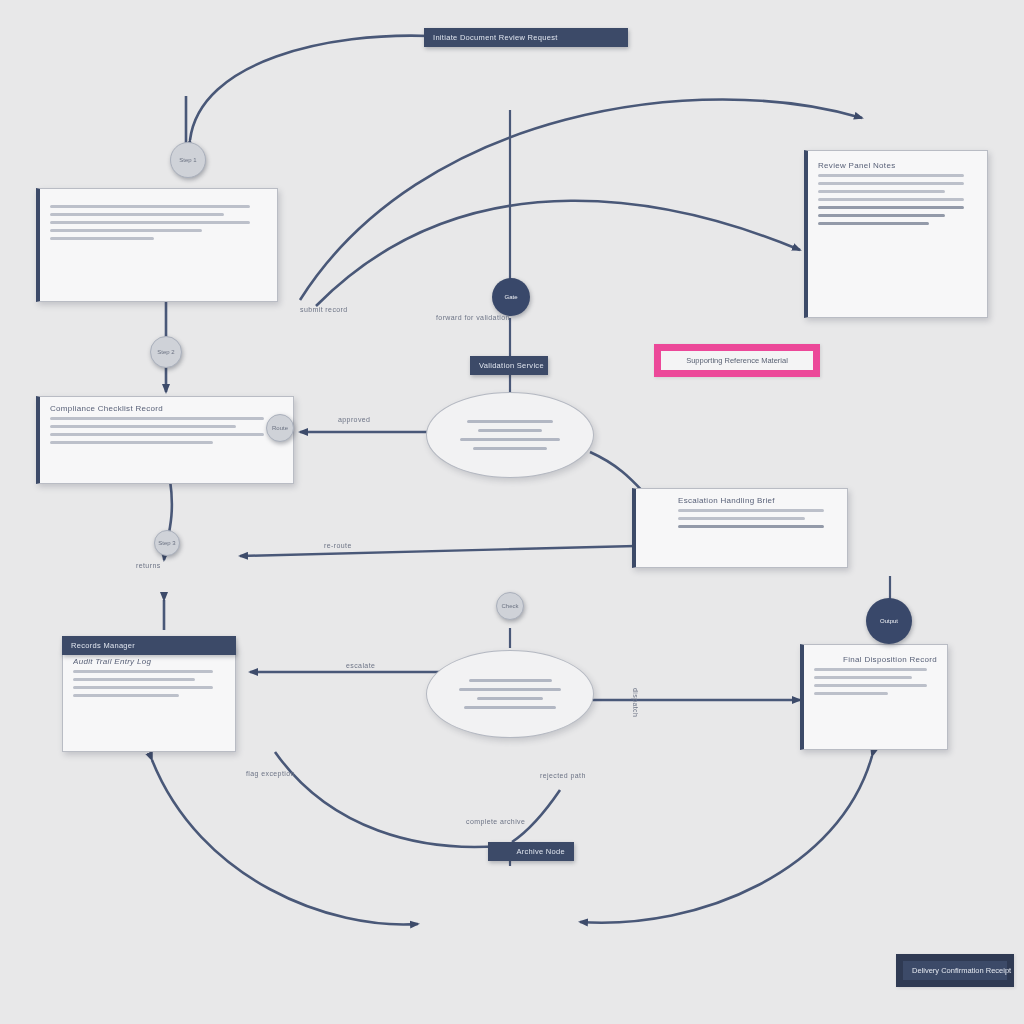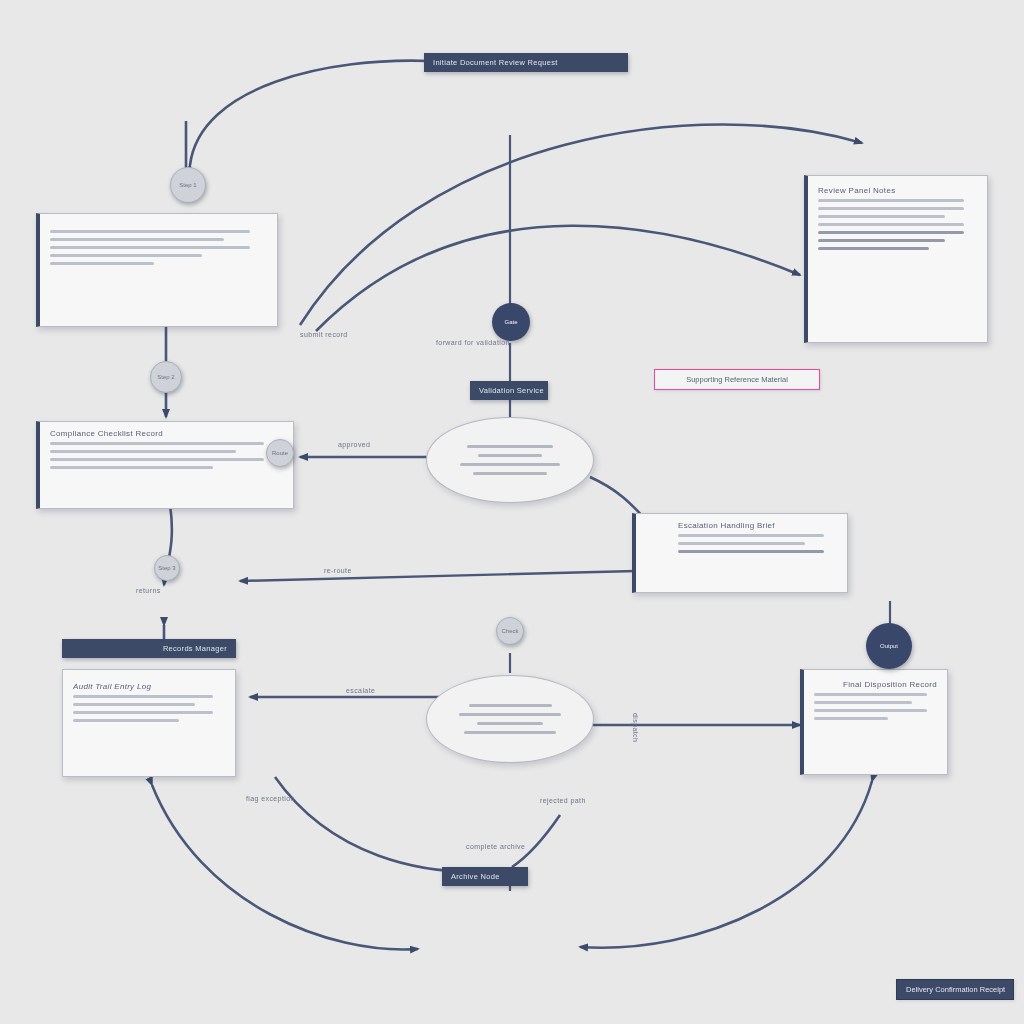--- a/index.html
+++ b/index.html
@@ -3,21 +3,21 @@
 <meta charset="utf-8">
 <style>
   html,body{margin:0;padding:0;}
   body{
     width:1024px;height:1024px;
     background:#e8e8e9;
     font-family:"Liberation Sans", sans-serif;
     overflow:hidden;
     position:relative;
   }
-  #canvas{position:absolute;inset:0;width:1024px;height:808px;margin-top:25px;}
+  #canvas{position:absolute;inset:0;width:1024px;height:808px;}
   svg.edges{position:absolute;left:0;top:0;width:1024px;height:1024px;}
 
   .node{
     position:absolute;
     background:#f7f7f8;
     border:1px solid #b9bcc4;
     border-left:4px solid #3c4a68;
     box-shadow:2px 3px 6px rgba(60,65,80,.22);
     box-sizing:border-box;
     overflow:hidden;
@@ -57,21 +57,21 @@
     position:absolute;
     background:#3c4a68;color:#dfe4ee;
     font-size:7.5px;letter-spacing:.3px;
     padding:5px 9px;
     box-shadow:1px 2px 4px rgba(40,45,60,.3);
     white-space:nowrap;filter:blur(.7px);
     box-sizing:border-box;
   }
   .chip{
     position:absolute;
-    background:#f4f4f5;border:1px solid #ec4899;
+    background:#f4f4f5;border:7px solid #ec4899;
     font-size:7.5px;color:#5a6274;
     padding:5px 9px;white-space:nowrap;
     filter:blur(.7px);
     box-shadow:1px 1px 3px rgba(60,65,80,.14);
     box-sizing:border-box;
   }
   .edge-label{
     position:absolute;
     font-size:7px;color:#6d7486;letter-spacing:.4px;
     white-space:nowrap;filter:blur(.65px);
@@ -223,23 +223,23 @@
       <div class="ln s1"></div>
       <div class="ln s2"></div>
       <div class="ln s1"></div>
       <div class="ln s4"></div>
     </div>
   </div>
 
 
   <div class="pill" style="left:470px;top:356px;width:78px;text-align:center;">Validation Service</div>
 
-  <div class="pill" style="left:62px;top:614px;width:174px;text-align:right;">Records Manager</div>
-
-  <div class="pill" style="left:442px;top:842px;width:86px;text-align:left;">Archive Node</div>
+  <div class="pill" style="left:62px;top:636px;width:174px;text-align:left;">Records Manager</div>
+
+  <div class="pill" style="left:488px;top:842px;width:86px;text-align:right;">Archive Node</div>
 
   <div class="chip" style="left:654px;top:344px;width:166px;text-align:center;">Supporting Reference Material</div>
 
   <div class="chip" style="left:896px;top:954px;width:118px;text-align:center;background:#3c4a68;color:#e3e7ef;border-color:#2f3a53;">Delivery Confirmation Receipt</div>
 
   <div class="dot light" style="left:170px;top:142px;width:34px;height:34px;">
     <span class="dtxt">Step 1</span>
   </div>
 
   <div class="dot light" style="left:150px;top:336px;width:30px;height:30px;">

